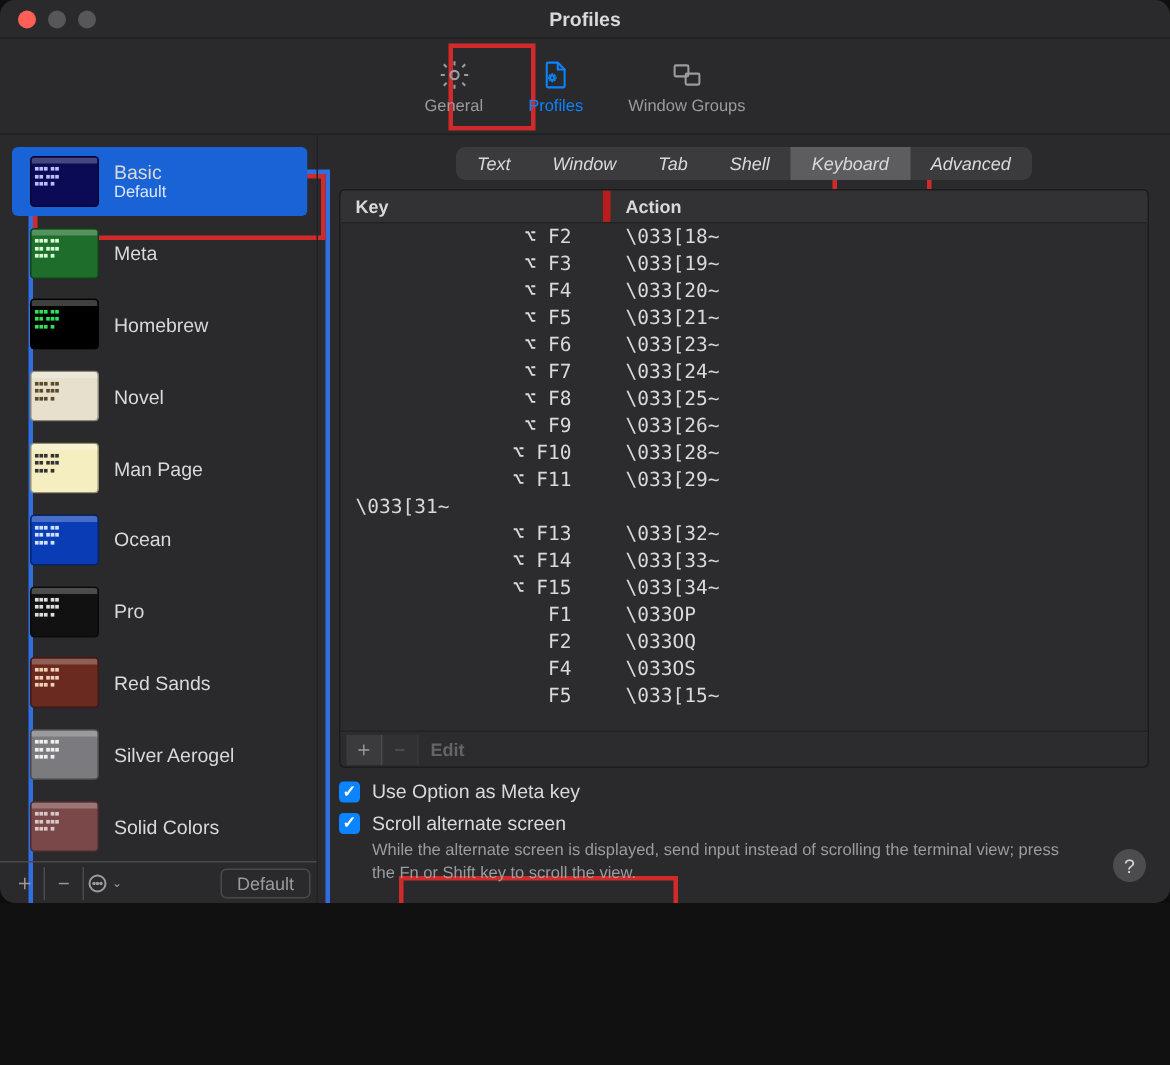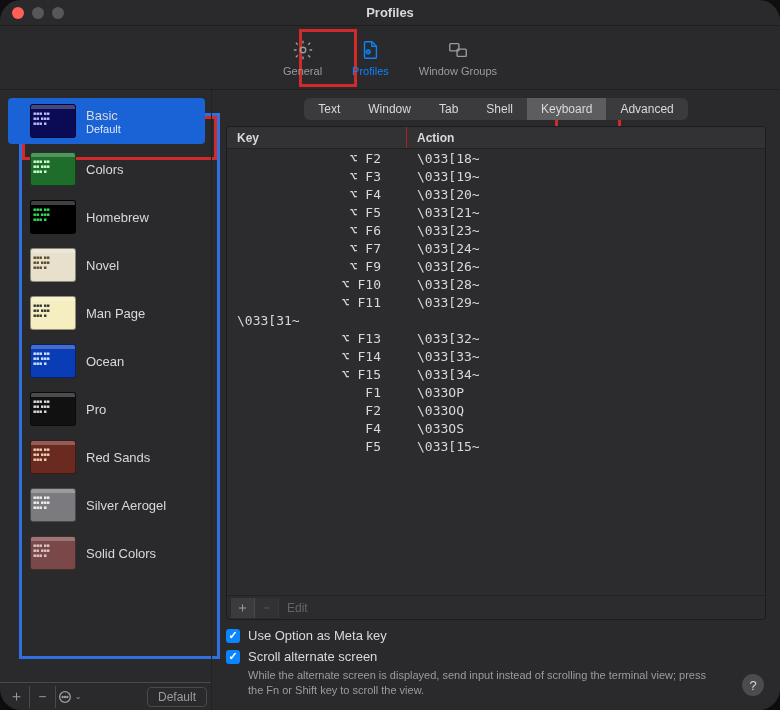--- a/index.html
+++ b/index.html
@@ -13,21 +13,21 @@
     --accent2:#3a7afe;
     --selected:#1a63d6;
     --side-sel:#0a3d8a;
     --highlight-red:#d02a2a;
     --highlight-blue:#2f6fe0;
     --divider:#4a4a4c;
   }
   *{box-sizing:border-box;font-family:-apple-system, "Helvetica Neue", Arial, sans-serif;}
   body{margin:0;background:#111;display:flex;justify-content:center;}
   .window{
-    width:780px;height:710px;background:var(--bg);border-radius:21px;
+    width:780px;height:602px;background:var(--bg);border-radius:10px;
     box-shadow:0 10px 40px rgba(0,0,0,0.6);overflow:hidden;display:flex;flex-direction:column;
     position:relative;
   }
   
   .titlebar{height:26px;display:flex;align-items:center;position:relative;border-bottom:1px solid #1e1e1e;}
   .traffic{display:flex;gap:8px;padding-left:12px;}
   .tl-dot{width:12px;height:12px;border-radius:50%;}
   .tl-close{background:#ff5f57;}
   .tl-min{background:#575759;}
   .tl-max{background:#575759;}
@@ -38,49 +38,49 @@
   .tb-item.active{color:var(--accent);}
   .tb-icon{width:24px;height:24px;display:flex;align-items:center;justify-content:center;}
   .tb-icon svg{width:22px;height:22px;fill:none;stroke:currentColor;stroke-width:1.5;}
   .hl-red{position:absolute;border:3px solid var(--highlight-red);pointer-events:none;}
   .hl-blue{position:absolute;border:3px solid var(--highlight-blue);pointer-events:none;}
   
   .body{flex:1;display:flex;min-height:0;}
   
   .sidebar{width:212px;display:flex;flex-direction:column;border-right:1px solid #222;padding:8px 6px 0 8px;position:relative;}
   .plist{flex:1;overflow:auto;display:flex;flex-direction:column;gap:2px;}
-  .prow{display:flex;align-items:center;gap:10px;height:46px;padding:4px 22px;border-radius:4px;color:var(--fg);cursor:pointer;}
+  .prow{display:flex;align-items:center;gap:10px;height:46px;padding:4px 12px;border-radius:4px;color:var(--fg);cursor:pointer;}
   .prow.sel{background:var(--selected);}
   .thumb{width:46px;height:34px;border-radius:3px;border:1px solid rgba(0,0,0,0.4);position:relative;overflow:hidden;font-size:4px;line-height:1;}
   .thumb .bar{height:4px;}
   .pname{font-size:13px;}
   .psub{font-size:11px;color:rgba(255,255,255,0.85);}
   .side-footer{height:28px;border-top:1px solid var(--divider);display:flex;align-items:center;gap:0;margin:0 -6px 0 -8px;padding:0 4px;}
   .sf-btn{width:26px;height:22px;display:flex;align-items:center;justify-content:center;color:var(--fg-dim);cursor:pointer;border-right:1px solid var(--divider);font-size:15px;}
   .sf-btn:last-of-type{border-right:none;}
   .sf-default{margin-left:auto;font-size:12px;color:var(--fg-dim);padding:2px 10px;border:1px solid var(--divider);border-radius:4px;cursor:pointer;}
   
   .panel{flex:1;display:flex;flex-direction:column;padding:8px 14px 12px 14px;min-width:0;position:relative;}
-  .segbar{display:flex;justify-content:center;margin-bottom:6px;position:relative;}
+  .segbar{display:flex;justify-content:center;margin-bottom:6px;position:relative;font-style:italic;}
   .seg{display:flex;background:var(--bg3);border-radius:6px;overflow:hidden;height:22px;}
   .seg-item{padding:0 14px;font-size:12px;color:var(--fg);display:flex;align-items:center;cursor:pointer;}
   .seg-item.active{background:#5d5d60;}
   
   .tbl{flex:1;min-height:0;display:flex;flex-direction:column;border:1px solid #1c1c1c;border-radius:4px;background:#2c2c2e;overflow:hidden;}
   .thead{display:flex;height:22px;background:#323234;border-bottom:1px solid #222;font-size:12px;font-weight:600;color:var(--fg);}
-  .th-key{width:180px;padding-left:10px;display:flex;align-items:center;border-right:1px solid #b91c1c;}
+  .th-key{width:180px;padding-left:10px;display:flex;align-items:center;border-right:5px solid #b91c1c;}
   .th-act{flex:1;padding-left:10px;display:flex;align-items:center;}
   .tbody{flex:1;overflow:auto;}
   .trow{display:flex;height:18px;font-size:13px;color:var(--fg);}
   .td-key{width:180px;text-align:right;padding-right:26px;font-family:ui-monospace,Menlo,monospace;display:flex;align-items:center;justify-content:flex-end;}
   .td-act{flex:1;padding-left:10px;font-family:ui-monospace,Menlo,monospace;display:flex;align-items:center;}
   .tbl-footer{height:24px;display:flex;align-items:center;gap:0;border-top:1px solid #222;padding:0 4px;}
   .tf-btn{width:24px;height:20px;display:flex;align-items:center;justify-content:center;color:var(--fg-dim);border-right:1px solid var(--divider);font-size:14px;background:var(--bg3);cursor:pointer;}
   .tf-btn.dim{opacity:0.4;cursor:default;}
-  .tf-edit{font-size:12px;color:var(--fg-dim);padding:0 8px;opacity:0.5;}
+  .tf-edit{font-size:12px;color:var(--fg-dim);padding:0 8px;opacity:0.5;font-weight:bold;}
   
   .ck-row{display:flex;align-items:center;gap:8px;margin-top:8px;font-size:13px;color:var(--fg);}
   .ck{width:14px;height:14px;border-radius:3px;background:var(--accent);display:flex;align-items:center;justify-content:center;color:#fff;font-size:11px;font-weight:bold;}
   .help{position:absolute;right:16px;bottom:14px;width:22px;height:22px;border-radius:50%;background:#4c4c4f;color:var(--fg);display:flex;align-items:center;justify-content:center;font-size:13px;cursor:pointer;}
 </style>
 </head>
 <body>
 
 <div class="window">
 
@@ -144,21 +144,21 @@
               <div class="pname">Basic</div>
               <div class="psub">Default</div>
             </div>
           </div>
           <div class="prow">
             <div class="thumb" style="background: rgb(30, 109, 43);">
               <div class="bar" style="background:rgba(255,255,255,.25)"></div>
               <div style="color:#d6ffd6;padding:2px;font-size:5px;line-height:5px;">■■■ ■■<br>■■ ■■■<br>■■■ ■</div>
             </div>
             <div>
-              <div class="pname">Colors</div>
+              <div class="pname">Meta</div>
             </div>
           </div>
           <div class="prow">
             <div class="thumb" style="background: rgb(0, 0, 0);">
               <div class="bar" style="background:rgba(255,255,255,.25)"></div>
               <div style="color:#2ee05a;padding:2px;font-size:5px;line-height:5px;">■■■ ■■<br>■■ ■■■<br>■■■ ■</div>
             </div>
             <div>
               <div class="pname">Homebrew</div>
             </div>
@@ -279,20 +279,24 @@
             </div>
             <div class="trow">
               <div class="td-key">⌥ F6</div>
               <div class="td-act">\033[23~</div>
             </div>
             <div class="trow">
               <div class="td-key">⌥ F7</div>
               <div class="td-act">\033[24~</div>
             </div>
             <div class="trow">
+              <div class="td-key">⌥ F8</div>
+              <div class="td-act">\033[25~</div>
+            </div>
+            <div class="trow">
               <div class="td-key">⌥ F9</div>
               <div class="td-act">\033[26~</div>
             </div>
             <div class="trow">
               <div class="td-key">⌥ F10</div>
               <div class="td-act">\033[28~</div>
             </div>
             <div class="trow">
               <div class="td-key">⌥ F11</div>
               <div class="td-act">\033[29~</div>

